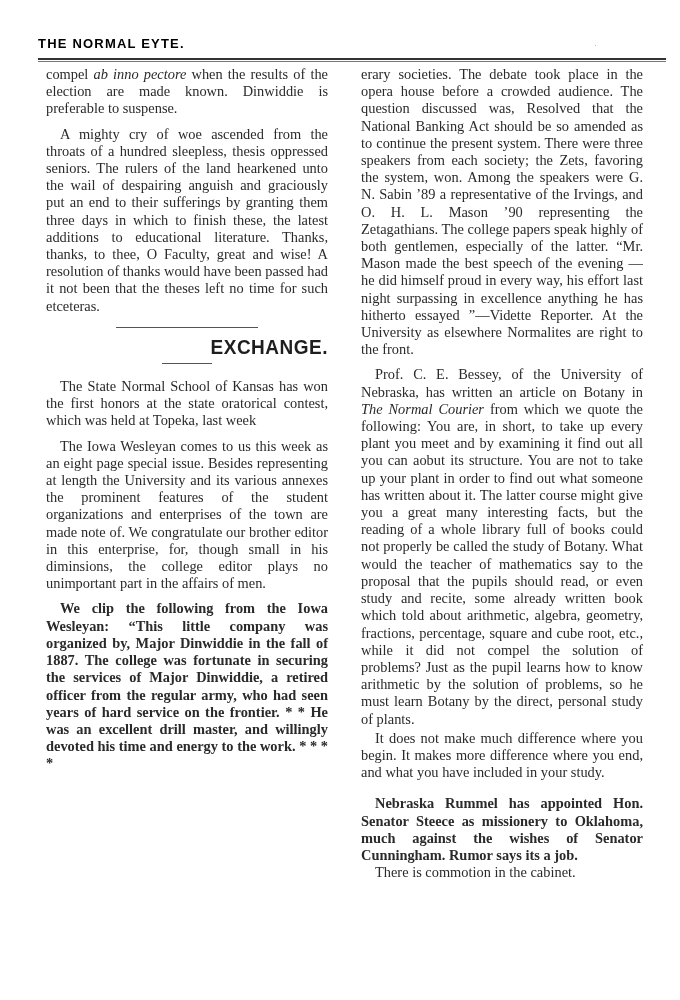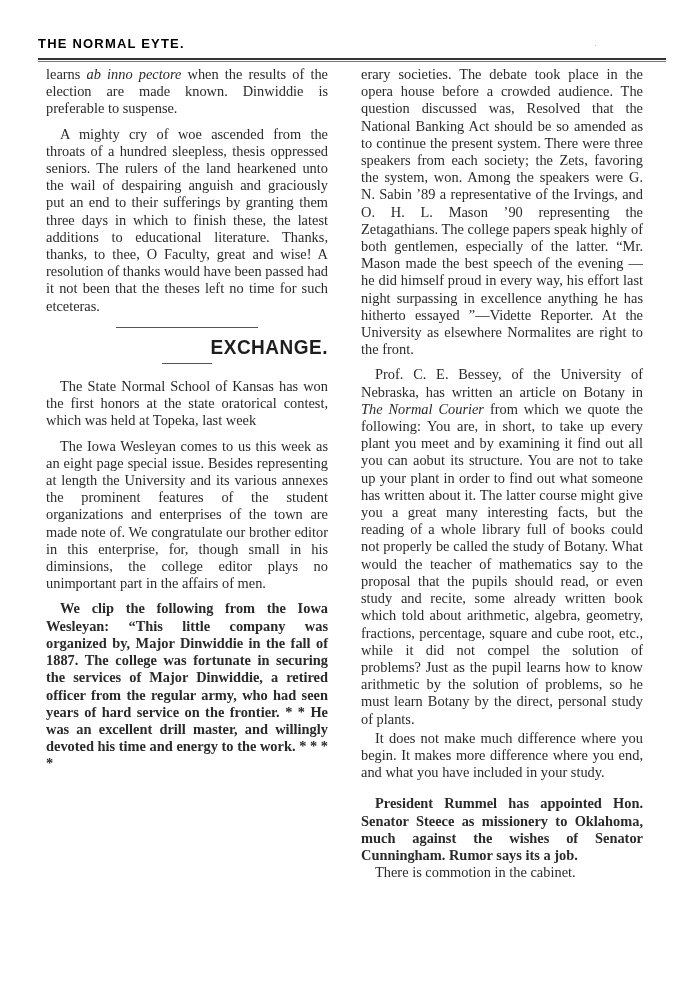--- a/index.html
+++ b/index.html
@@ -58,33 +58,33 @@
 </head>
 <body>
 
 <div class="header">
   <div class="header-title">THE NORMAL EYTE.</div>
   <div class="header-dot">·</div>
 </div>
 <div class="header-rule"></div>
 
 <div class="column col-left">
-  <p class="cont"><span>learns </span><i>ab inno pectore</i><span> when the results of the election are made known. Dinwiddie is preferable to suspense.</span></p>
+  <p class="cont"><span>compel </span><i>ab inno pectore</i><span> when the results of the election are made known. Dinwiddie is preferable to suspense.</span></p>
   <p class="indent">A mighty cry of woe ascended from the throats of a hundred sleepless, thesis oppressed seniors. The rulers of the land hearkened unto the wail of despairing anguish and graciously put an end to their sufferings by granting them three days in which to finish these, the latest additions to educational literature. Thanks, thanks, to thee, O Faculty, great and wise! A resolution of thanks would have been passed had it not been that the theses left no time for such etceteras.</p>
 
   <div class="section">
     <div class="section-rule-top"></div>
     <div class="section-title">EXCHANGE.</div>
     <div class="section-rule-bottom"></div>
   </div>
 
   <p class="indent">The State Normal School of Kansas has won the first honors at the state oratorical contest, which was held at Topeka, last week</p>
   <p class="indent">The Iowa Wesleyan comes to us this week as an eight page special issue. Besides representing at length the University and its various annexes the prominent features of the student organizations and enterprises of the town are made note of. We congratulate our brother editor in this enterprise, for, though small in his diminsions, the college editor plays no unimportant part in the affairs of men.</p>
   <p class="indent tight">We clip the following from the Iowa Wesleyan: “This little company was organized by, Major Dinwiddie in the fall of 1887. The college was fortunate in securing the services of Major Dinwiddie, a retired officer from the regular army, who had seen years of hard service on the frontier. * * He was an excellent drill master, and willingly devoted his time and energy to the work. * * * *</p>
 </div>
 
 <div class="column col-right">
   <p class="cont">erary societies. The debate took place in the opera house before a crowded audience. The question discussed was, Resolved that the National Banking Act should be so amended as to continue the present system. There were three speakers from each society; the Zets, favoring the system, won. Among the speakers were G. N. Sabin ’89 a representative of the Irvings, and O. H. L. Mason ’90 representing the Zetagathians. The college papers speak highly of both gentlemen, especially of the latter. “Mr. Mason made the best speech of the evening —he did himself proud in every way, his effort last night surpassing in excellence anything he has hitherto essayed ”—Vidette Reporter. At the University as elsewhere Normalites are right to the front.</p>
   <p class="indent"><span>Prof. C. E. Bessey, of the University of Nebraska, has written an article on Botany in </span><i>The Normal Courier</i><span> from which we quote the following: You are, in short, to take up every plant you meet and by examining it find out all you can aobut its structure. You are not to take up your plant in order to find out what someone has written about it. The latter course might give you a great many interesting facts, but the reading of a whole library full of books could not properly be called the study of Botany. What would the teacher of mathematics say to the proposal that the pupils should read, or even study and recite, some already written book which told about arithmetic, algebra, geometry, fractions, percentage, square and cube root, etc., while it did not compel the solution of problems? Just as the pupil learns how to know arithmetic by the solution of problems, so he must learn Botany by the direct, personal study of plants.</span></p>
   <p class="indent" style="margin-top:-6px;">It does not make much difference where you begin. It makes more difference where you end, and what you have included in your study.</p>
-  <p class="indent tight" style="margin-top:14px;">President Rummel has appointed Hon. Senator Steece as missionery to Oklahoma, much against the wishes of Senator Cunningham. Rumor says its a job.</p>
+  <p class="indent tight" style="margin-top:14px;">Nebraska Rummel has appointed Hon. Senator Steece as missionery to Oklahoma, much against the wishes of Senator Cunningham. Rumor says its a job.</p>
   <p class="indent">There is commotion in the cabinet.</p>
 </div>
 
 </body></html>

